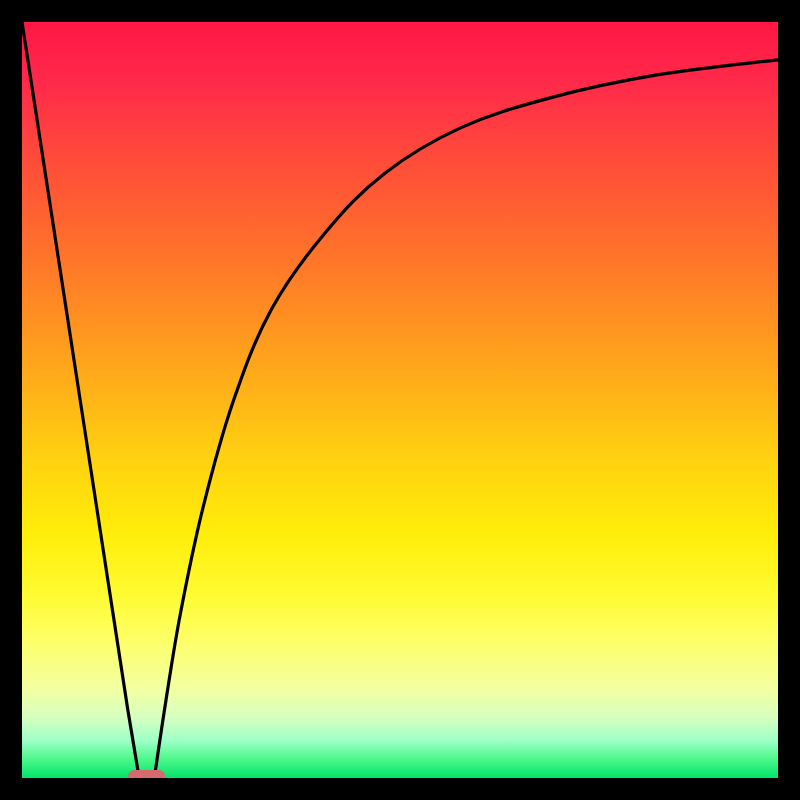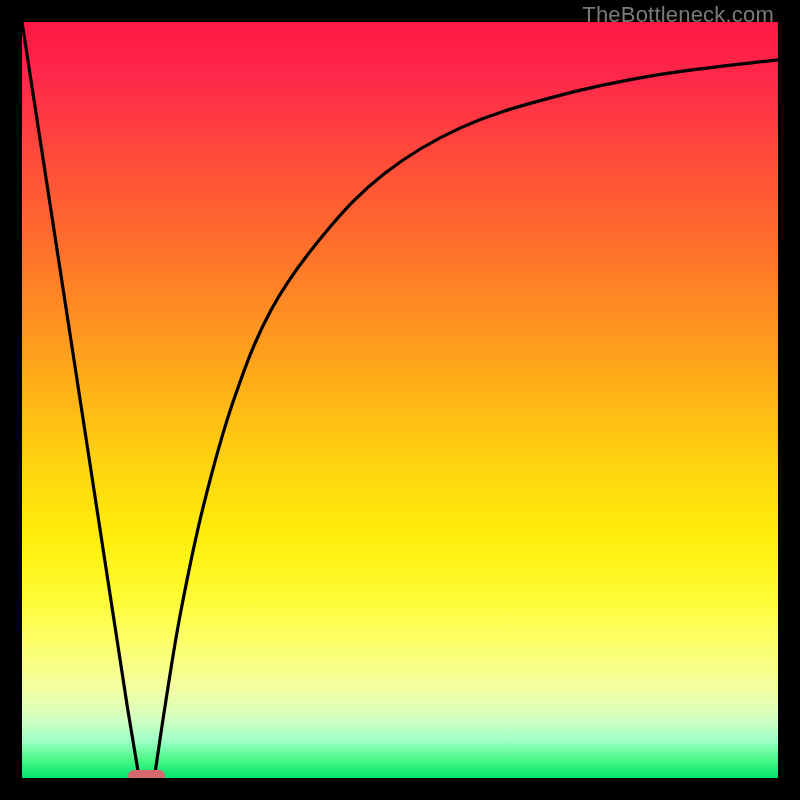--- a/index.html
+++ b/index.html
@@ -64,21 +64,20 @@
     font-size: 22px;
     letter-spacing: 0.2px;
     user-select: none;
   }
 </style>
 </head>
 <body>
 
 <div class="stage">
 
-  <div class="attribution">TheBottleneck.com</div>
 
   <div class="plot-area">
     <div class="gradient-bg"></div>
 
     <svg class="curve-layer" viewBox="0 0 756 756" preserveAspectRatio="none">
       <path id="curve-left" fill="none" stroke="#000" stroke-width="3.2" stroke-linecap="round" stroke-linejoin="round" d="M0.00 0.00 L15.12 98.28 L30.24 196.56 L45.36 294.84 L60.48 393.12 L75.60 491.40 L90.72 589.68 L105.84 687.96 L117.18 756.00"></path>
       <path id="curve-right" fill="none" stroke="#000" stroke-width="3.2" stroke-linecap="round" stroke-linejoin="round" d="M 132.30 756.00 C 134.34 742.39, 138.88 710.34, 143.64 680.40 C 148.40 650.46, 151.96 625.06, 158.76 589.68 C 165.56 554.30, 171.91 521.94, 181.44 483.84 C 190.97 445.74, 199.43 413.38, 211.68 378.00 C 223.93 342.62, 233.15 317.22, 249.48 287.28 C 265.81 257.34, 281.99 236.17, 302.40 211.68 C 322.81 187.19, 338.39 170.25, 362.88 151.20 C 387.37 132.15, 408.54 119.45, 438.48 105.84 C 468.42 92.23, 493.82 85.13, 529.20 75.60 C 564.58 66.07, 594.22 59.72, 635.04 52.92 C 675.86 46.12, 734.23 40.52, 756.00 37.80"></path>
     </svg>
 
     <div class="marker" id="marker" style="width: 37.8px; height: 12.1px; left: 124.7px; top: 754px; background: rgb(214, 105, 110);"></div>

